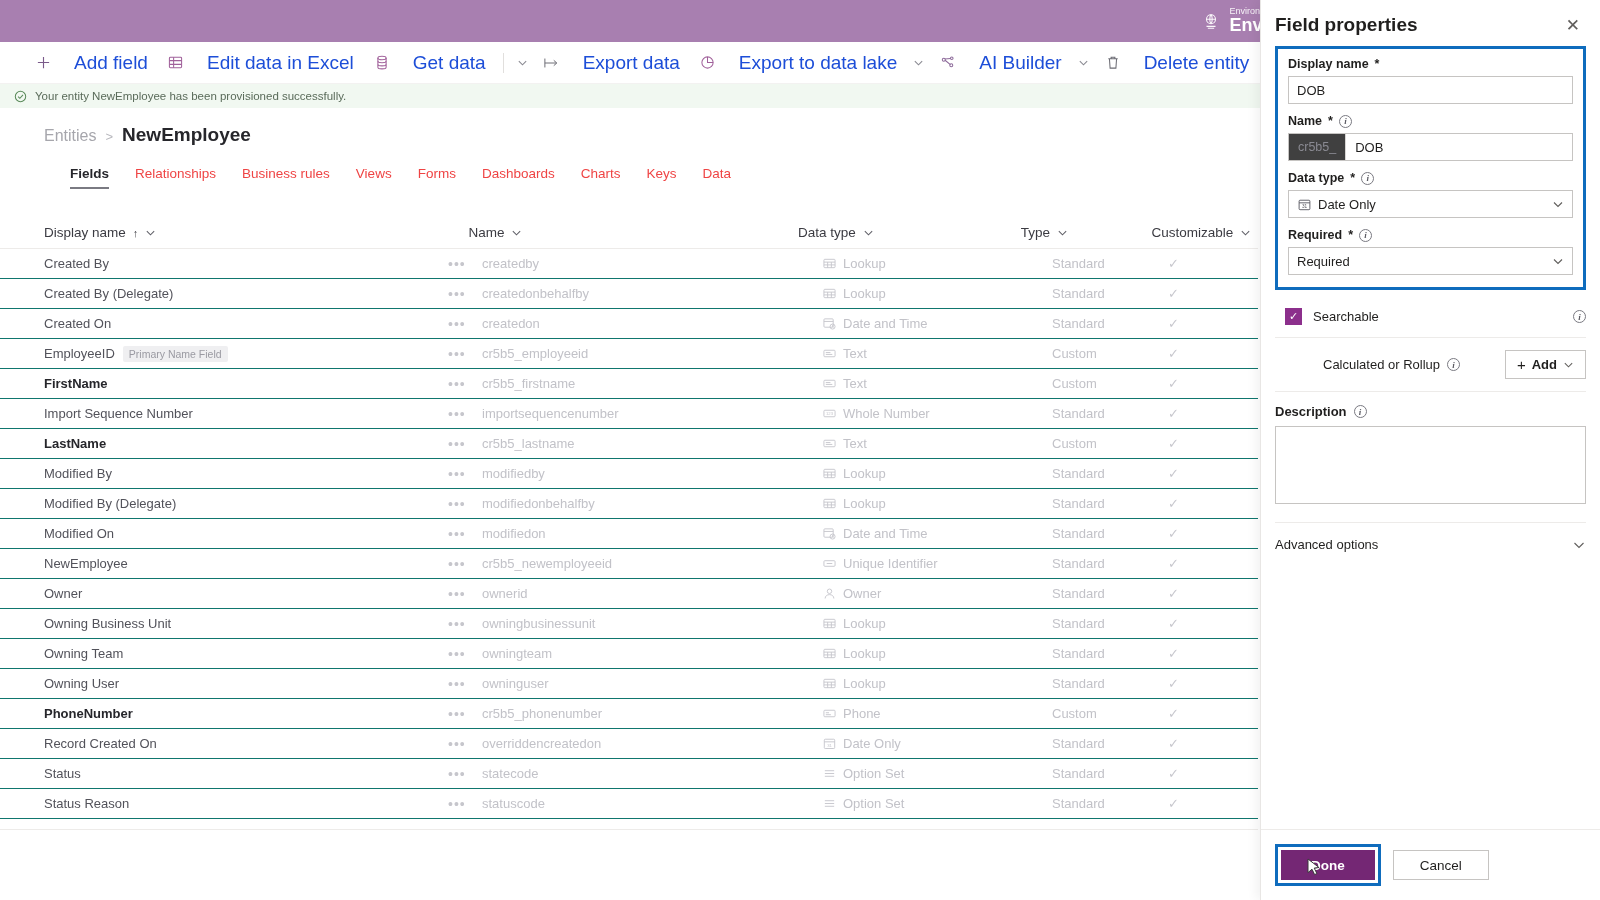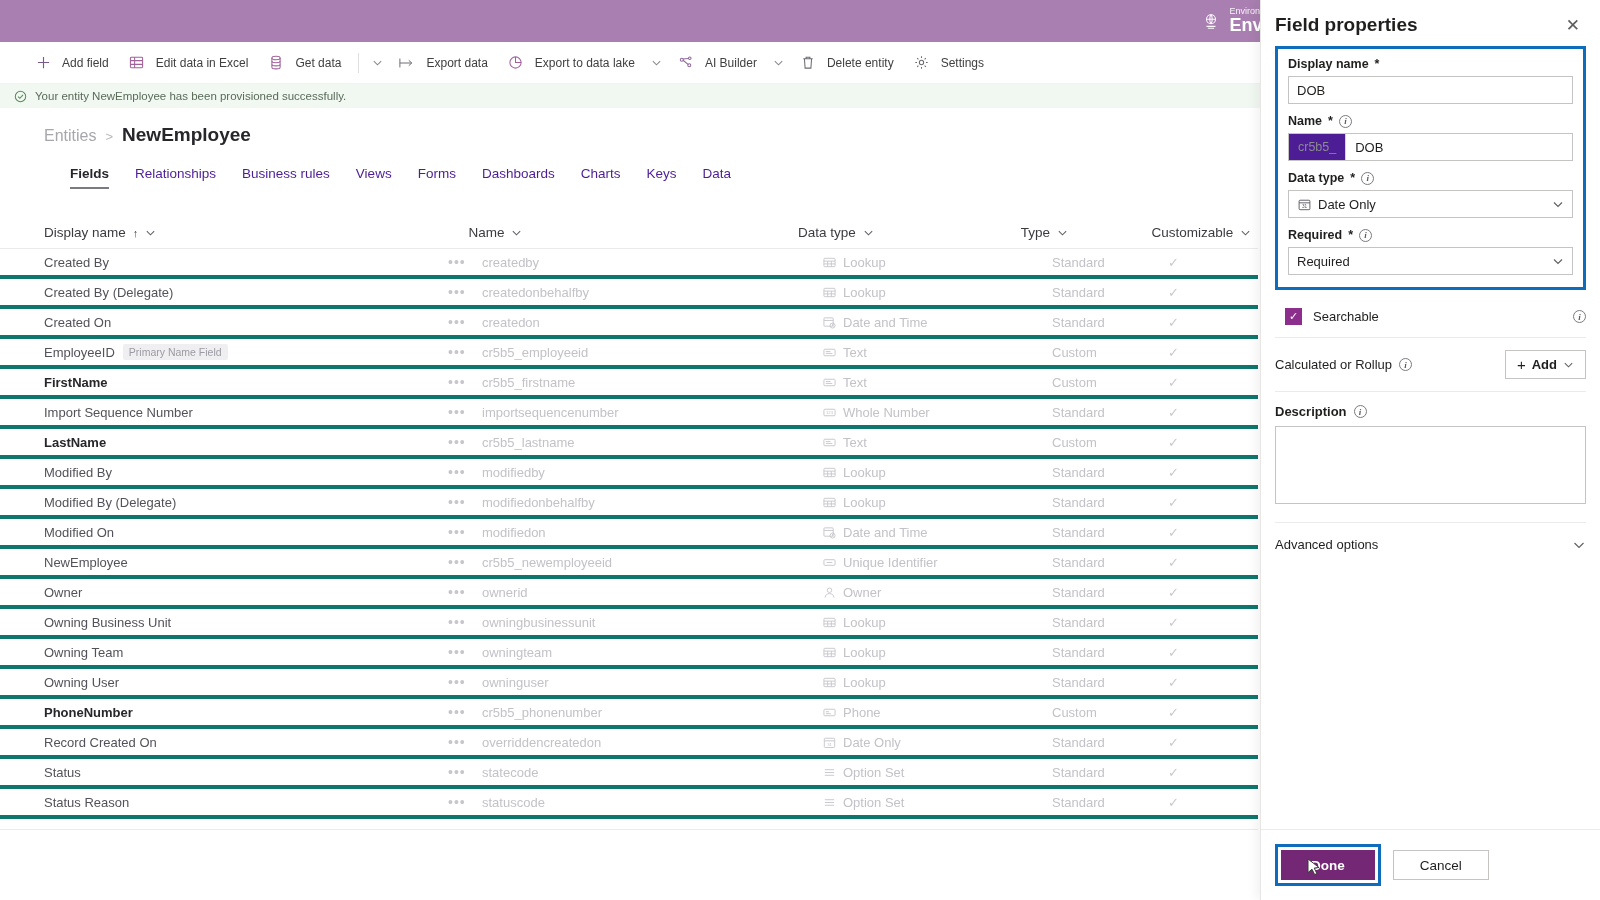--- a/index.html
+++ b/index.html
@@ -24,22 +24,22 @@
   .env-value { font-size: 18px; font-weight: 600; display: block; }
 
   
   .cmdbar {
     position: absolute; top: 42px; left: 0; width: 1600px; height: 42px;
     background: #ffffff; display: flex; align-items: center;
     padding-left: 26px; gap: 2px;
     border-bottom: 1px solid #f3f2f1;
   }
   .cmd {
-    display: flex; align-items: center; gap: 11px;
-    padding: 6px 9px; font-size: 12px; color: #404040;
+    display: flex; align-items: center; gap: 23px;
+    padding: 6px 9px; font-size: 19px; color: #1d4ed8;
     white-space: nowrap; cursor: default; border-radius: 2px;
   }
   .cmd .ico { width: 16px; height: 16px; display: flex; align-items: center; justify-content: center; color: #8d6a9a; }
   .cmd.plain .ico { color: #6b6b73; }
   .cmd-caret { padding: 6px 5px; display: flex; align-items: center; color: #8a8a92; }
   .cmd-sep { width: 1px; height: 20px; background: #e1dfdd; margin: 0 6px; }
 
   
   .banner {
     position: absolute; top: 84px; left: 0; width: 1600px; height: 24px;
@@ -51,21 +51,21 @@
 
   
   .content { position: absolute; top: 108px; left: 0; width: 1258px; height: 792px; background: #fff; }
   .breadcrumb { display: flex; align-items: baseline; gap: 9px; padding: 16px 0 0 44px; }
   .bc-root { font-size: 16px; color: #a6a6ac; }
   .bc-sep { font-size: 13px; color: #b8b8be; }
   .bc-current { font-size: 19px; color: #26262b; font-weight: 600; }
 
   .tabs { display: flex; gap: 0; padding: 16px 0 0 44px; }
   .tab {
-    font-size: 13.5px; color: #4c1d95; padding: 4px 13px 8px 13px;
+    font-size: 13.5px; color: #ef4444; padding: 4px 13px 8px 13px;
     position: relative; white-space: nowrap; cursor: default;
   }
   .tab:first-child { padding-left: 2px; }
   .tab.active { color: #26262b; font-weight: 600; margin-left: 24px; }
   .tab.active::after {
     content: ""; position: absolute; left: 2px; right: 13px; bottom: 0;
     height: 2px; background: #7a7a82;
   }
   .tab:first-child.active::after { left: 2px; right: 13px; }
 
@@ -74,21 +74,21 @@
   .grid-head {
     display: flex; align-items: center; height: 32px;
     border-bottom: 1px solid #edebe9; padding-left: 44px;
   }
   .grid-head .hcell { display: flex; align-items: center; gap: 7px; font-size: 13.5px; color: #3b3b42; }
   .hcell .sortarrow { font-size: 11px; color: #3b3b42; }
   .hcell .chev { color: #5f5f67; display: flex; align-items: center; }
 
   .grow {
     display: flex; align-items: center; height: 30px;
-    padding-left: 44px; border-bottom: 4px solid #0f766e;
+    padding-left: 44px; border-bottom: 1px solid #0f766e;
   }
   .c-display { width: 404px; display: flex; align-items: center; gap: 8px; font-size: 13px; color: #52525a; }
   .c-display.bold { font-weight: 700; color: #26262b; }
   .pill {
     font-size: 10.5px; color: #9a9aa2; background: #efeff1;
     padding: 2px 6px; border-radius: 2px; white-space: nowrap;
   }
   .c-ellipsis { width: 34px; font-size: 14px; color: #c6c6cc; letter-spacing: 1px; }
   .c-name { width: 340px; font-size: 13px; color: #c2c2c8; }
   .c-dtype { width: 230px; display: flex; align-items: center; gap: 7px; font-size: 13px; color: #c2c2c8; }
@@ -134,21 +134,21 @@
     font-size: 9px; color: #5a5a62; display: inline-flex; align-items: center;
     justify-content: center; font-family: "Liberation Serif", serif; font-style: italic; font-weight: 700;
   }
   .txtinput {
     width: 100%; height: 28px; border: 1px solid #c6c4c2; background: #fff;
     font-size: 13px; color: #201f1e; padding: 0 8px;
     font-family: "Liberation Sans", sans-serif;
   }
   .prefix-wrap { display: flex; width: 100%; height: 28px; border: 1px solid #c6c4c2; }
   .prefix {
-    background: #4c1d95; color: #8a8a92; font-size: 12.5px;
+    background: #404040; color: #8a8a92; font-size: 12.5px;
     display: flex; align-items: center; padding: 0 9px; border-right: 1px solid #d8d6d4;
   }
   .prefix-input { flex: 1; border: none; outline: none; font-size: 13px; color: #201f1e; padding: 0 9px; font-family: "Liberation Sans", sans-serif; }
   .dd {
     width: 100%; height: 28px; border: 1px solid #c6c4c2; background: #fff;
     display: flex; align-items: center; padding: 0 8px; gap: 7px;
     font-size: 13px; color: #201f1e;
   }
   .dd .dd-ico { width: 14px; height: 14px; display:flex; align-items:center; justify-content:center; color: #5a5a62; }
   .dd .dd-val { flex: 1; }
@@ -157,21 +157,21 @@
   .check-row { display: flex; align-items: center; gap: 11px; padding: 6px 0 12px 10px; }
   .checkbox {
     width: 17px; height: 17px; background: #8c2f8c; display: flex;
     align-items: center; justify-content: center; color: #fff; font-size: 11px;
   }
   .check-label { font-size: 13px; color: #201f1e; flex: 1; }
 
   .divider { height: 1px; background: #edebe9; margin: 0 0 0 0; }
 
   .row-between { display: flex; align-items: center; justify-content: space-between; padding: 12px 0; }
-  .row-label { font-size: 13px; color: #201f1e; display: flex; align-items: center; gap: 7px; }
+  .row-label { font-size: 13px; color: #201f1e; display: flex; align-items: center; gap: 7px; margin-left: 48px; }
   .addbtn {
     border: 1px solid #c6c4c2; background: #fff; height: 29px;
     display: flex; align-items: center; gap: 6px; padding: 0 11px;
     font-size: 13px; color: #201f1e; font-weight: 600;
   }
   .addbtn .plus { font-size: 15px; font-weight: 400; }
   .addbtn .chev { color: #605e5c; font-size: 10px; }
 
   .desc-label { font-size: 13px; font-weight: 700; color: #201f1e; display:flex; align-items:center; gap:7px; padding: 12px 0 7px 0; }
   .desc-area {

